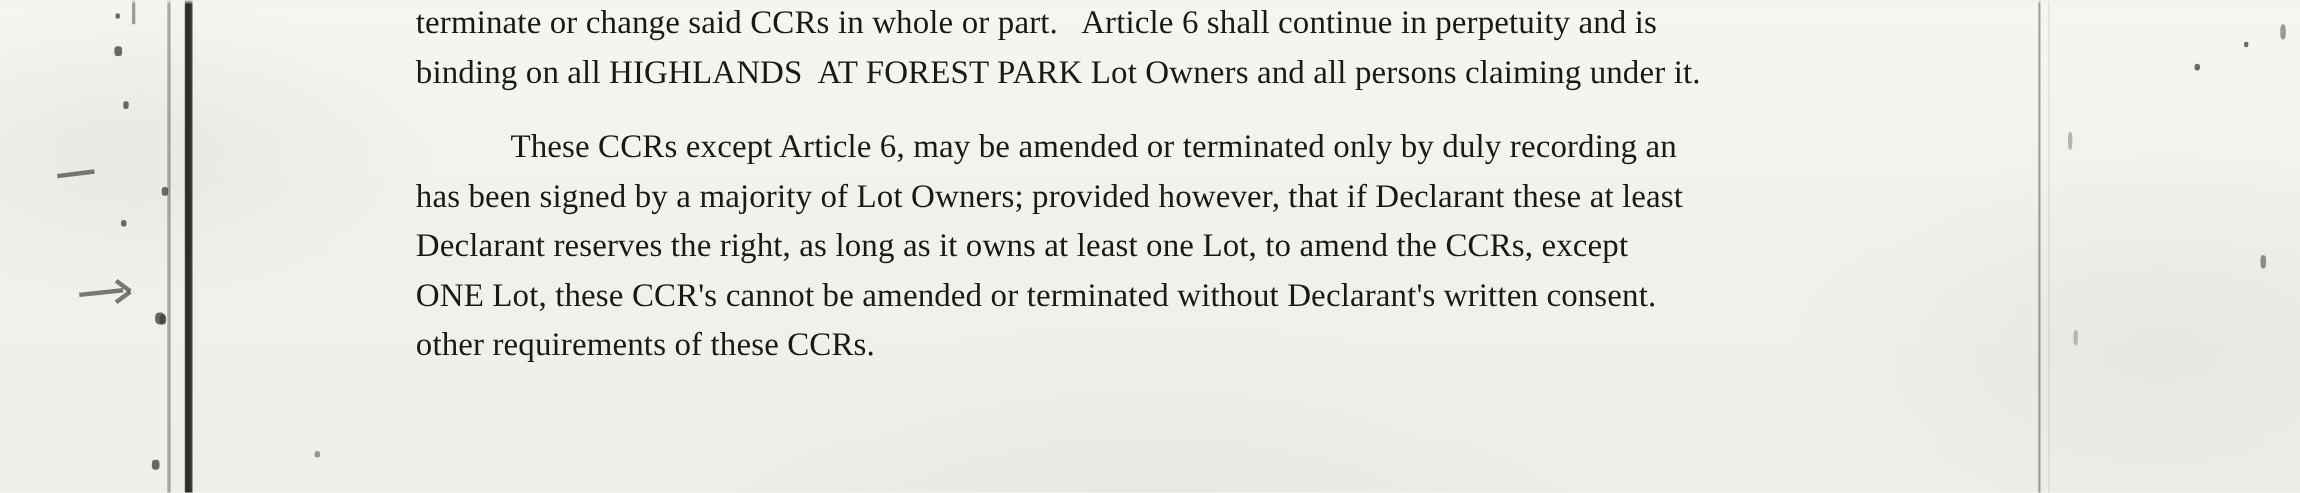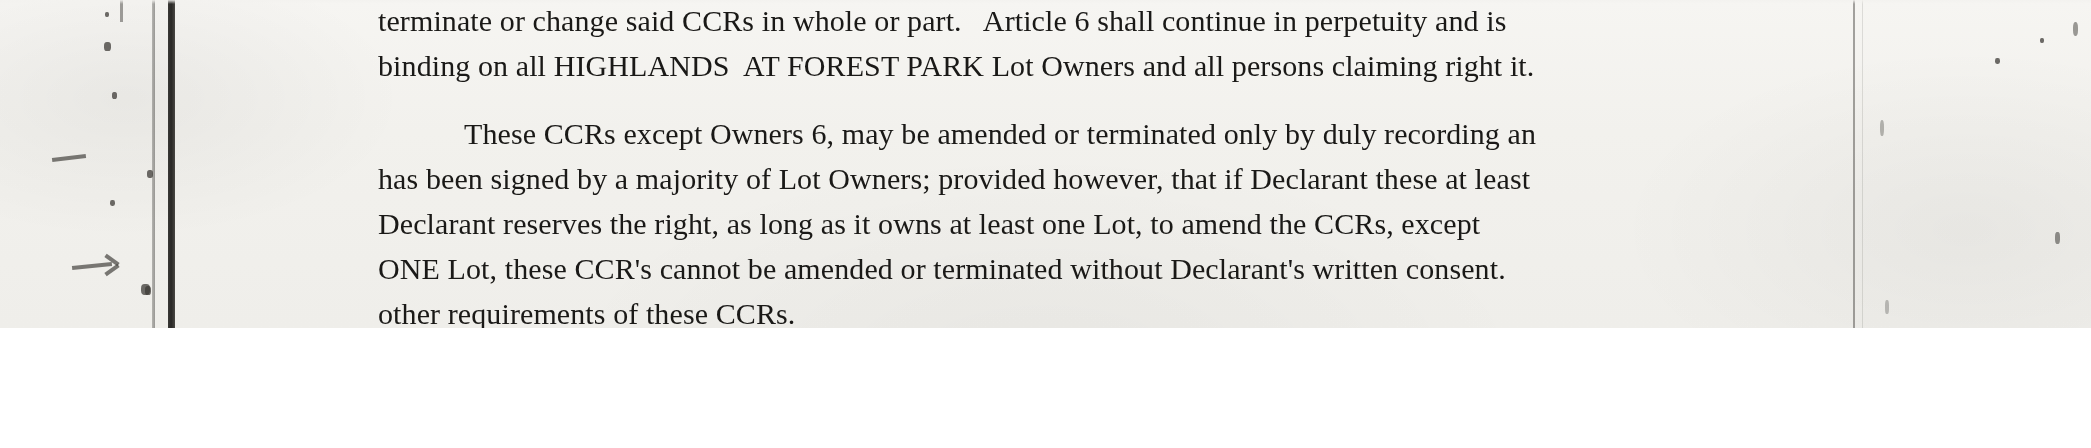--- a/index.html
+++ b/index.html
@@ -3,21 +3,21 @@
 <meta charset="utf-8">
 <style>
   html, body {
     margin: 0;
     padding: 0;
     background: #ffffff;
   }
   .page {
     position: relative;
     width: 2091px;
-    height: 328px;
+    height: 448px;
     background: #f3f2ef;
     overflow: hidden;
     font-family: "Liberation Serif", serif;
   }
   
   .scan-tint {
     position: absolute;
     inset: 0;
     background:
       radial-gradient(ellipse 400px 200px at 6% 30%, rgba(0,0,0,0.045), rgba(0,0,0,0) 70%),
@@ -125,27 +125,27 @@
   <div class="dash" style="left:52px;top:156px;width:34px;height:4px;transform:rotate(-7deg);"></div>
   <div class="dash" style="left:72px;top:264px;width:40px;height:4px;transform:rotate(-6deg);"></div>
   <div class="dash" style="left:104px;top:258px;width:16px;height:4px;transform:rotate(36deg);"></div>
   <div class="dash" style="left:104px;top:268px;width:16px;height:4px;transform:rotate(-36deg);"></div>
   <div class="dash" style="left:120px;top:0px;width:3px;height:22px;opacity:0.5;"></div>
 
   <div class="text-block">
 
     <div class="para para-0">
       <div class="line">terminate or change said CCRs in whole or part.   Article 6 shall continue in perpetuity and is</div>
-      <div class="line">binding on all HIGHLANDS  AT FOREST PARK Lot Owners and all persons claiming right it.</div>
+      <div class="line">binding on all HIGHLANDS  AT FOREST PARK Lot Owners and all persons claiming under it.</div>
     </div>
 
     <div class="gap"></div>
 
     <div class="para para-1">
-      <div class="line first"><span class="indent"></span><span>These CCRs except Owners 6, may be amended or terminated only by duly recording an</span></div>
+      <div class="line first"><span class="indent"></span><span>These CCRs except Article 6, may be amended or terminated only by duly recording an</span></div>
       <div class="line">has been signed by a majority of Lot Owners; provided however, that if Declarant these at least</div>
       <div class="line">Declarant reserves the right, as long as it owns at least one Lot, to amend the CCRs, except</div>
       <div class="line">ONE Lot, these CCR's cannot be amended or terminated without Declarant's written consent.</div>
       <div class="line">other requirements of these CCRs.</div>
     </div>
 
   </div>
 
   <div class="fade-top"></div>
 </div>

